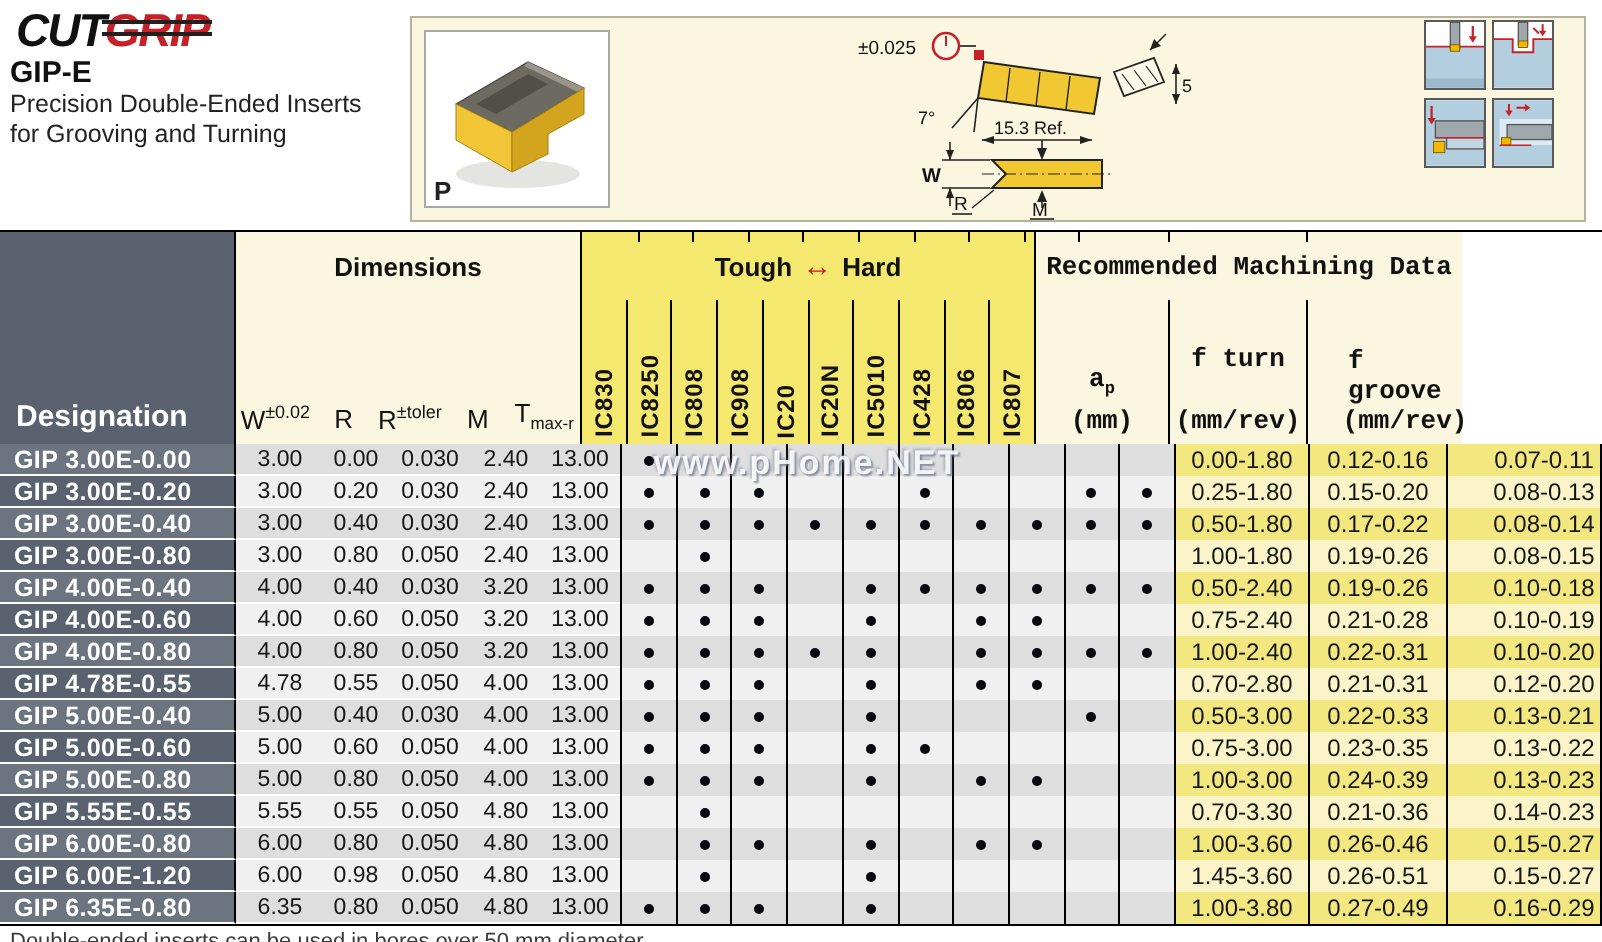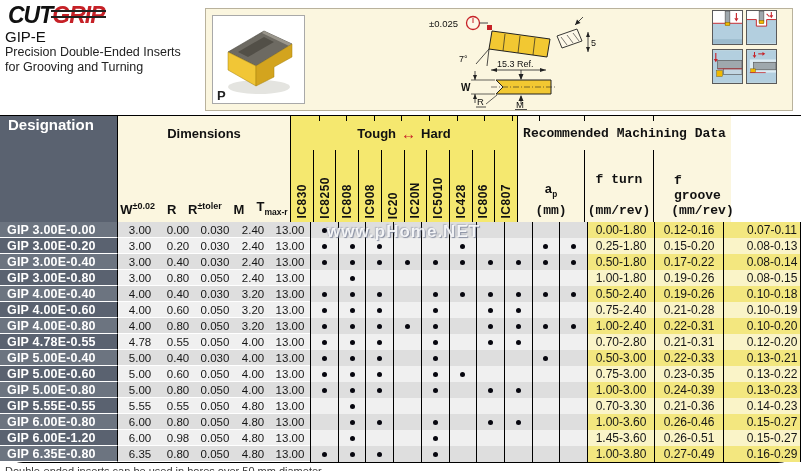--- a/index.html
+++ b/index.html
@@ -6,67 +6,67 @@
   #app{position:relative;width:801px;height:471px;background:#fff;overflow:hidden;
        font-family:"Liberation Sans",sans-serif;color:#111;}
 
   
   .logo{position:absolute;left:8px;top:2px;font-style:italic;font-weight:bold;
         font-size:23px;letter-spacing:-1px;white-space:nowrap;}
   .logo-cut{color:#111;}
   .logo-grip{color:var(--brand-red);position:relative;display:inline-block;}
   .logo-grip .stripe{position:absolute;left:-1px;right:-1px;height:2px;background:#22201e;}
   .logo-grip .s1{top:8px;} .logo-grip .s2{top:14px;}
-  .page-title{position:absolute;left:5px;top:28px;font-weight:normal;font-size:15px;}
+  .page-title{position:absolute;left:5px;top:28px;font-weight:bold;font-size:15px;}
   .subtitle{position:absolute;left:5px;font-size:12.5px;color:#222;}
   .sub1{top:45px;} .sub2{top:60px;}
 
   
   .panel{position:absolute;left:205px;top:8px;width:588px;height:103px;
          background:var(--panel-cream);border:1px solid #b9b29c;box-sizing:border-box;}
   .photo{position:absolute;left:6px;top:6px;width:93px;height:89px;background:#fff;
          border:1px solid #a9a9a9;box-sizing:border-box;}
   .photo svg{display:block;}
   .photo-label{position:absolute;left:4px;bottom:0px;font-weight:bold;font-size:13px;color:#222;}
   .drawing{position:absolute;left:193px;top:1px;width:200px;height:100px;}
   .icons{position:absolute;left:506px;top:1px;display:grid;
          grid-template-columns:31px 31px;grid-auto-rows:35px;gap:4px 3px;}
   .tile{width:31px;height:35px;border:1px solid #5a5a5a;box-sizing:border-box;display:block;}
 
   
   .tbl{position:absolute;left:0;top:115px;width:801px;}
   .thead{display:flex;height:107px;border-top:1px solid #000;box-sizing:border-box;}
   .h-des{width:118px;background:var(--slate-dark);color:#fff;font-weight:bold;font-size:15px;
-         display:flex;padding:0 0 5px 8px;box-sizing:border-box;
+         display:flex;align-items:flex-end;padding:0 0 5px 8px;box-sizing:border-box;
          border-right:1px solid #000;}
   .h-dims{width:172px;background:var(--panel-cream);display:flex;flex-direction:column;box-sizing:border-box;text-align:center;}
   .h-title{height:34px;display:flex;align-items:center;justify-content:center;
            font-weight:bold;font-size:13px;position:relative;}
   .h-sub{flex:1;display:flex;}
   .dimcol{display:flex;align-items:flex-end;justify-content:center;padding-bottom:5px;
-          font-weight:bold;font-size:13px;box-sizing:border-box;}
+          font-weight:normal;font-size:13px;box-sizing:border-box;}
   .dc0{width:44px;} .dc1{width:32px;} .dc2{width:42px;} .dc3{width:34px;} .dc4{width:40px;}
   sup{font-size:9px;} sub{font-size:8.5px;}
   .h-grades{width:228px;background:var(--header-yellow);border-left:1px solid #000;
             border-right:1px solid #000;box-sizing:border-box;display:flex;flex-direction:column;}
   .red-arrow{color:var(--brand-red);font-weight:bold;margin:0 5px;font-size:15px;}
   .gradecol{flex:1;display:flex;align-items:flex-end;justify-content:center;
             padding-bottom:3px;border-left:1px solid #000;box-sizing:border-box;}
   .gradecol:first-child{border-left:none;}
   .vtext{writing-mode:vertical-rl;transform:rotate(180deg);font-weight:bold;font-size:12px;
          letter-spacing:0.5px;white-space:nowrap;}
   .h-rmd{width:213px;background:var(--panel-cream);display:flex;flex-direction:column;box-sizing:border-box;font-family:Liberation Mono, monospace;}
   .rmdcol{display:flex;flex-direction:column;align-items:center;justify-content:flex-end;
           padding-bottom:4px;font-weight:bold;font-size:13px;line-height:15px;
           border-left:1px solid #000;box-sizing:border-box;}
   .rmdcol:first-child{border-left:none;}
   .rc0{width:66px;} .rc1{width:69px;gap:16px;} .rc2{width:78px;padding-left:20px;}
   .tick{position:absolute;top:0;width:1px;height:5px;background:#000;}
 
-  .tbody{border-bottom:1px solid #000;border-radius:23px;}
+  .tbody{border-bottom:1px solid #000;}
   .trow{display:flex;height:16px;}
   .c-des{width:118px;box-sizing:border-box;border-right:1px solid #000;border-bottom:1px solid #fff;
          color:#fff;font-weight:bold;font-size:12.5px;display:flex;align-items:center;
          padding-left:7px;letter-spacing:0.2px;}
   .r-odd .c-des{background:var(--slate-light);}
   .r-even .c-des{background:var(--slate-dark);}
   .c-dim{box-sizing:border-box;border-bottom:1px solid #fff;display:flex;align-items:center;
          justify-content:center;font-size:11.5px;color:#161616;}
   .r-odd .c-dim{background:var(--row-gray);}
   .r-even .c-dim{background:var(--row-light);}

